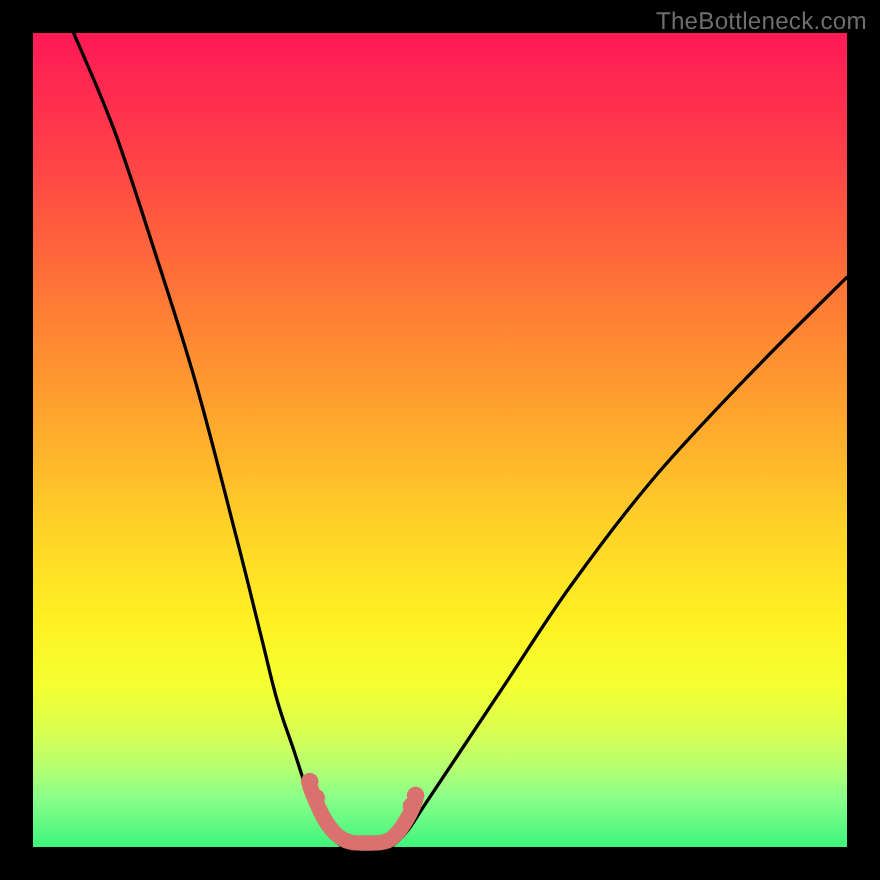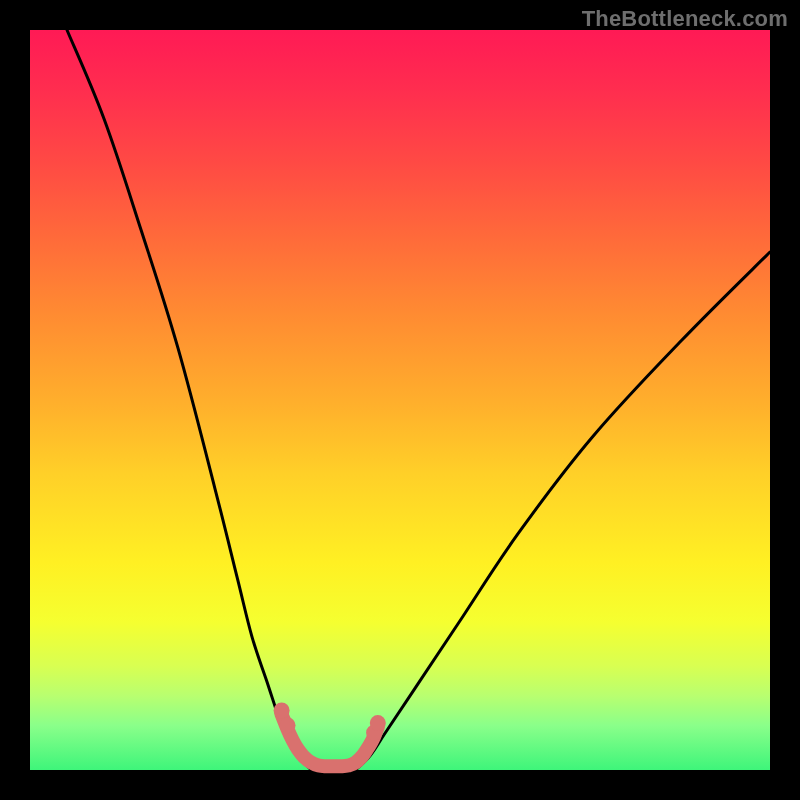--- a/index.html
+++ b/index.html
@@ -41,21 +41,21 @@
       #3ef57a 100%
     );
   }
   .watermark {
     position: absolute;
     top: 6px;
     right: 12px;
     color: #6e6e6e;
     font-size: 22px;
     letter-spacing: 0.2px;
-    font-weight: 700;
+    font-weight: 400;
   }
   svg.curves {
     position: absolute;
     top: 0;
     left: 0;
     width: 740px;
     height: 740px;
     overflow: visible;
   }
 </style>

